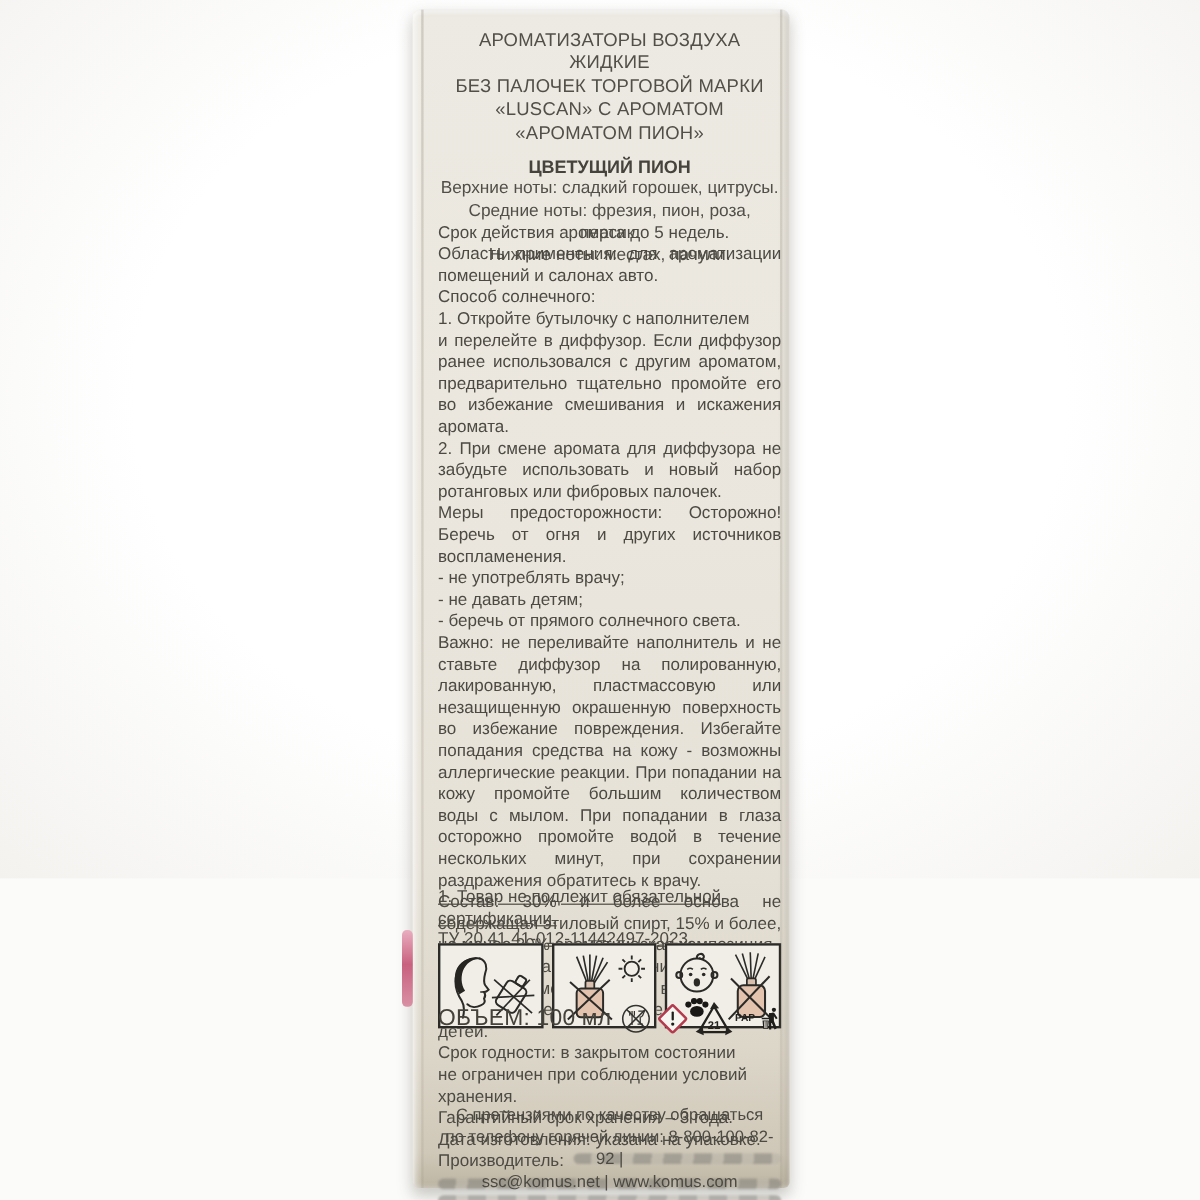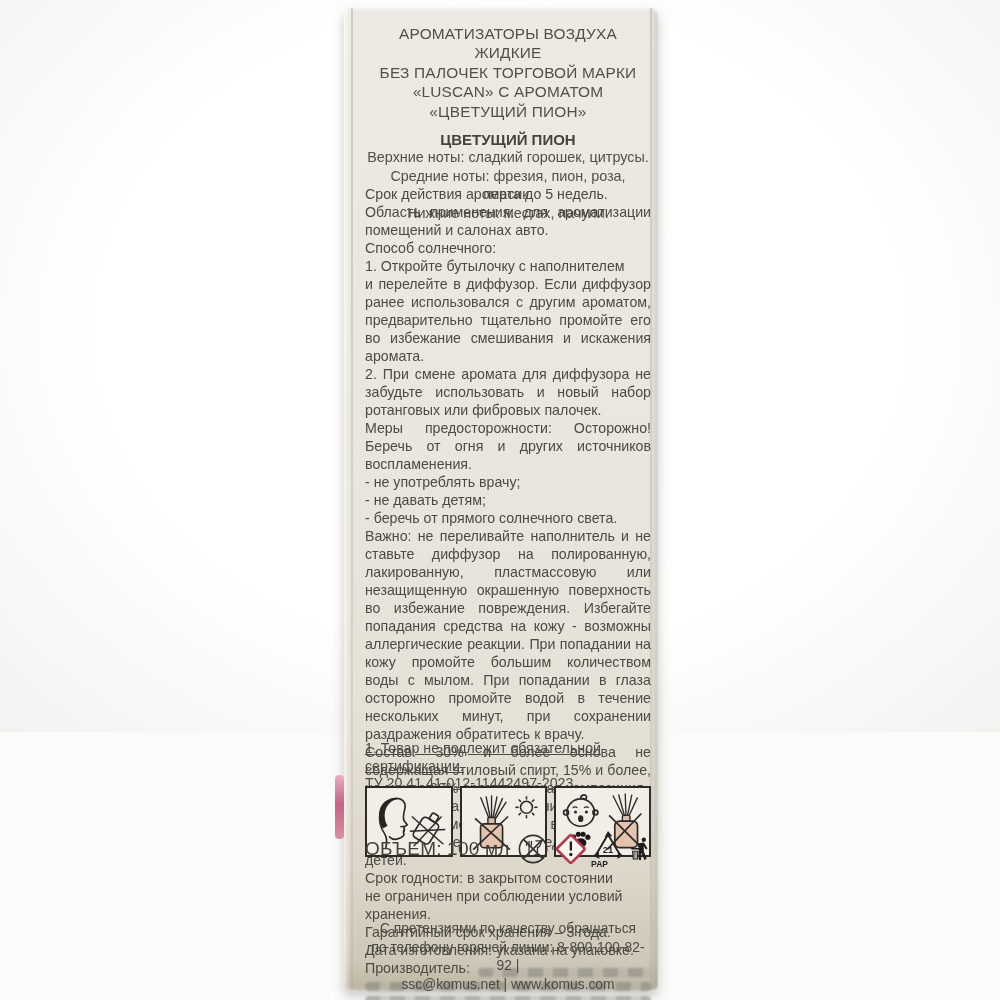--- a/index.html
+++ b/index.html
@@ -16,54 +16,54 @@
   .box::after{content:"";position:absolute;right:6px;top:0;bottom:0;width:2px;
        background:linear-gradient(180deg,rgba(120,112,95,.22),rgba(120,112,95,.10));}
   .content{position:absolute;left:21px;top:0;width:286px;height:100%;color:#4c4a43;}
   .hdr{position:absolute;top:16px;left:0;width:286px;text-align:center;color:#514f48;}
   .title-line{font-size:15.4px;line-height:19.4px;letter-spacing:.2px;}
   .product-name{margin-top:10px;font-weight:bold;font-size:15px;color:#45433c;}
   .note-line{font-size:14.4px;line-height:18.6px;}
   .body-block{position:absolute;top:177px;left:0;width:286px;font-size:14.2px;line-height:18px;}
   .body-block p{margin:0;}
   .j{text-align:justify;}
-  .producer-row{display:flex;align-items:flex-end;gap:8px;}
+  .producer-row{display:flex;align-items:flex-start;gap:8px;}
   .redact{height:9px;border-radius:5px;opacity:.55;filter:blur(1.1px);
        background:repeating-linear-gradient(95deg,#84817a 0 15px,#b7b3a8 15px 25px);}
   .redact.inline{flex:1;margin-top:2px;}
   .redact.full{margin-top:5px;}
   .cert-block{position:absolute;top:732px;left:0;width:286px;font-size:14.2px;line-height:17.6px;}
   .cert-block p{margin:0;text-decoration:underline;}
   .picto-row{position:absolute;top:778px;left:0;width:286px;display:flex;justify-content:space-between;}
   .picto{height:71px;border:2.5px solid #2b2a27;background:#f1eee7;box-sizing:border-box;
          display:flex;align-items:center;justify-content:center;}
   .p1{width:88px;} .p2{width:87px;} .p3{width:97px;}
   .volume-row{position:absolute;top:818px;left:0;width:286px;display:flex;align-items:center;gap:4px;}
   .volume-label{font-size:19px;letter-spacing:.2px;color:#44423a;white-space:nowrap;margin-right:4px;}
-  .recycle-wrap{display:flex;flex-direction:column;line-height:1;}
+  .recycle-wrap{display:flex;flex-direction:row;align-items:center;line-height:1;}
   .pap-text{font-size:8.5px;font-weight:bold;color:#23221f;margin-top:-1px;}
   .contact-block{position:absolute;top:912px;left:0;width:286px;font-size:13.8px;line-height:18.6px;color:#4c4a43;}
   .contact-block p{margin:0;text-align:center;}
   .pink-mark{position:absolute;left:-9px;top:767px;width:9px;height:64px;border-radius:4px;filter:blur(.6px);
        background:linear-gradient(180deg,#e9aec0,#c8617f 45%,#d990a5);}
   svg{display:block;}
 </style>
 </head>
 <body>
 
 <div class="photo">
   <div class="box">
     <div class="pink-mark"></div>
     <div class="content">
 
       <div class="hdr">
         <div class="title-line">АРОМАТИЗАТОРЫ ВОЗДУХА ЖИДКИЕ</div>
         <div class="title-line">БЕЗ ПАЛОЧЕК ТОРГОВОЙ МАРКИ</div>
         <div class="title-line">«LUSCAN» С АРОМАТОМ</div>
-        <div class="title-line">«ЦВЕТУЩИЙ ПИОН»</div>
+        <div class="title-line">«АРОМАТОМ ПИОН»</div>
         <div class="product-name">ЦВЕТУЩИЙ ПИОН</div>
         <div class="note-line">Верхние ноты: сладкий горошек, цитрусы.</div>
         <div class="note-line">Средние ноты: фрезия, пион, роза, персик.</div>
         <div class="note-line">Нижние ноты: местах, пачули.</div>
       </div>
 
       <div class="body-block">
         <p>Срок действия аромата до 5 недель.</p>
         <p class="j">Область применения: для ароматизации помещений и салонах авто.</p>
         <p>Способ солнечного:</p>

